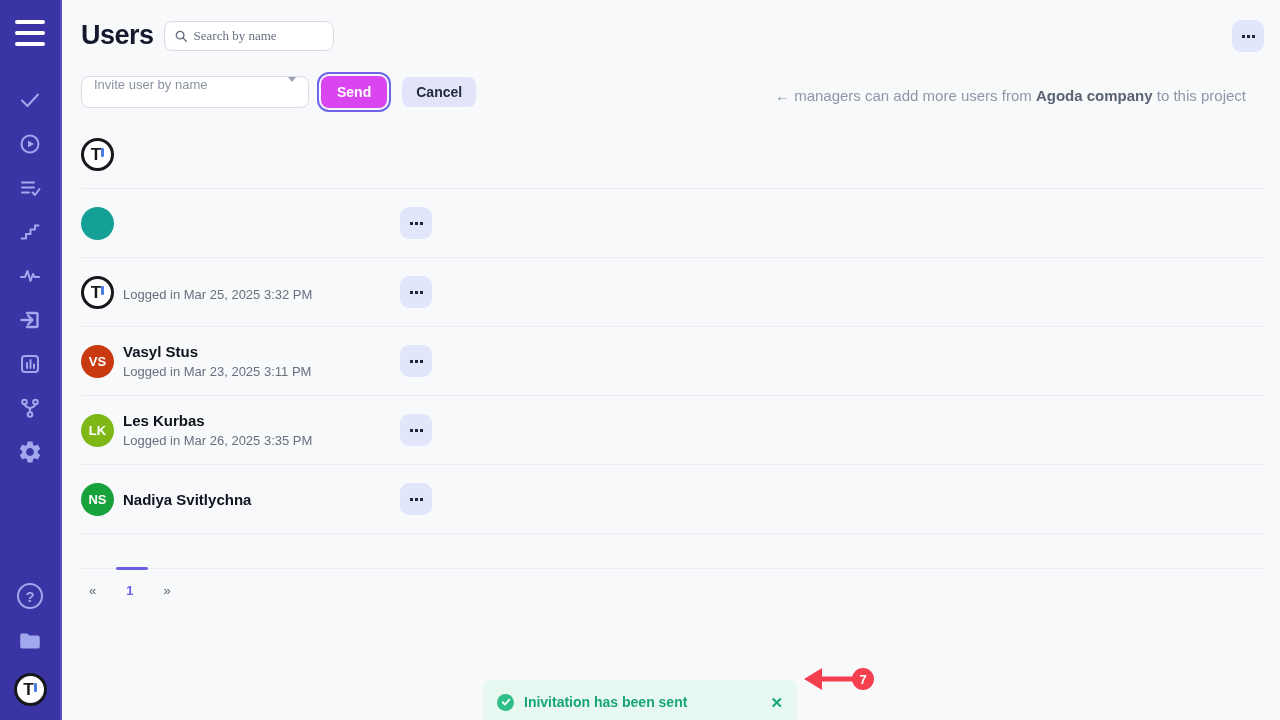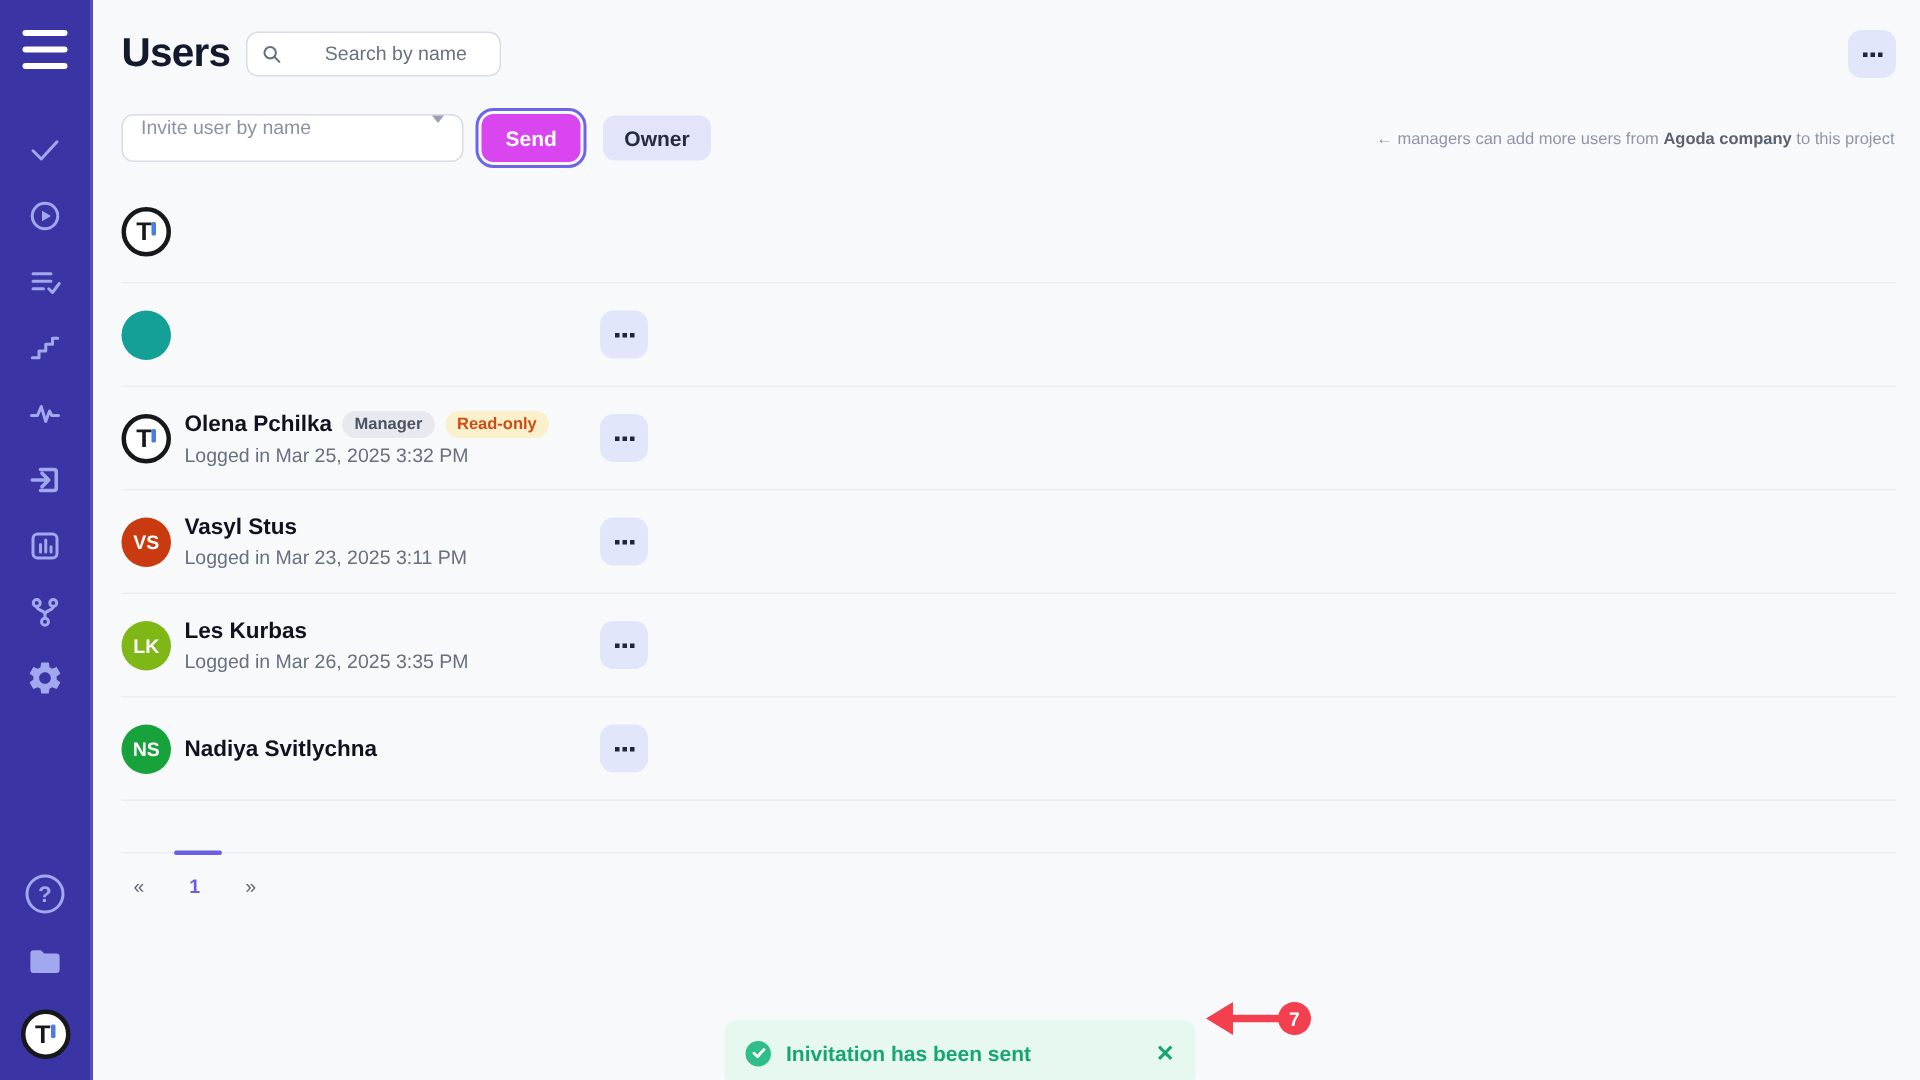--- a/index.html
+++ b/index.html
@@ -25,41 +25,41 @@
   .tlogo .t-tick { width:3px; height:9px; background:#4a7de0; position:absolute; right:7px; top:7px; border-radius:1px; }
 
   
   .main { flex:1; position:relative; padding:20px 16px 0 19px; }
 
   .header-row { display:flex; align-items:center; }
   .page-title { font-size:27px; font-weight:800; color:#141a2e; letter-spacing:-0.5px; }
   .search-box { margin-left:10px; width:170px; height:30px; background:#fff; border:1px solid #d9dce6;
                 border-radius:8px; display:flex; align-items:center; padding:0 9px; gap:6px; }
   .search-box input { border:none; outline:none; flex:1; font-size:13px; color:#0f766e;
-                      font-family:Liberation Sans, sans-serif; background:transparent; min-width:0;margin-left:23px; }
+                      font-family:Liberation Serif, serif; background:transparent; min-width:0; }
   .search-box input::placeholder { color:#68707f; }
   .kebab { width:32px; height:32px; background:#e1e6fb; border-radius:9px; display:flex;
            align-items:center; justify-content:center; gap:2px; cursor:pointer; }
   .kebab i { width:3px; height:3px; background:#20263a; display:block; }
   .kebab-top { position:absolute; top:20px; right:16px; }
 
   .invite-row { margin-top:25px; display:flex; align-items:flex-start; }
   .invite-select { width:228px; height:32px; background:#fff; border:1px solid #d9dce6; border-radius:8px;
                    display:flex; align-items:flex-start; padding:0 12px; color:#8a93a3; font-size:13px; cursor:pointer; }
   .caret-down { margin-left:auto; width:0; height:0; border-left:4px solid transparent;
                 border-right:4px solid transparent; border-top:5px solid #9aa2b2; }
   .btn-send { margin-left:12px; height:32px; padding:0 16px; background:#d946ef; color:#fff; border:none;
               border-radius:8px; font-size:14px; font-weight:600; cursor:pointer;
               box-shadow:0 0 0 2px #f8f9fb, 0 0 0 4px #6e64e7; font-family:"Liberation Sans", sans-serif; }
   .btn-cancel { margin-left:15px; height:30px; margin-top:1px; padding:0 14px; background:#e2e5f9; color:#262b3d;
                 border:none; border-radius:8px; font-size:14px; font-weight:600; cursor:pointer;
                 font-family:"Liberation Sans", sans-serif; }
   .invite-info { margin-left:15px; font-size:13px; line-height:17px; color:#9aa2b2; padding-top:1px; }
   .invite-info a { color:#7c6ff2; text-decoration:none; border-bottom:1px dashed #aaa3f0; cursor:pointer; }
-  .invite-note { position:absolute; top:87px; right:17px; font-size:11px; color:#8d97a8; }
+  .invite-note { position:absolute; top:87px; right:34px; font-size:15px; color:#8d97a8; }
   .invite-note b { color:#5a6373; }
 
   
   .user-list { margin-top:12px; }
   .user-row { height:69px; border-bottom:1px solid #ebedf1; display:flex; align-items:center; position:relative; }
   .avatar { width:33px; height:33px; border-radius:50%; flex-shrink:0; display:flex; align-items:center;
             justify-content:center; color:#fff; font-size:13px; font-weight:700; }
   .user-text { margin-left:9px; }
   .name-line { display:flex; align-items:center; gap:7px; }
   .user-name { font-size:15px; font-weight:700; color:#10131f; }
@@ -189,21 +189,21 @@
       <i></i>
       <i></i>
     </div>
 
   <div class="invite-row">
     <div class="invite-select">
       <span>Invite user by name</span>
       <span class="caret-down"></span>
     </div>
     <button class="btn-send">Send</button>
-    <button class="btn-cancel">Owner</button>
+    <button class="btn-cancel">Cancel</button>
   </div>
 
   <div class="invite-note">
     <span>← </span><span>managers can add more users from </span><b>Agoda company</b><span> to this project</span>
   </div>
 
   <div class="user-list">
 
     <div class="user-row">
       <div class="avatar tlogo">
@@ -220,25 +220,20 @@
           <i></i>
         </div>
     </div>
 
     <div class="user-row">
       <div class="avatar tlogo">
         <span class="t-glyph">T</span>
         <span class="t-tick"></span>
       </div>
       <div class="user-text">
-        <div class="name-line">
-          <span class="user-name">Olena Pchilka</span>
-          <span class="badge">Manager</span>
-          <span class="badge readonly">Read-only</span>
-        </div>
         <div class="logged-in">Logged in Mar 25, 2025 3:32 PM</div>
       </div>
       <div class="kebab row-menu">
           <i></i>
           <i></i>
           <i></i>
         </div>
     </div>
 
     <div class="user-row">

